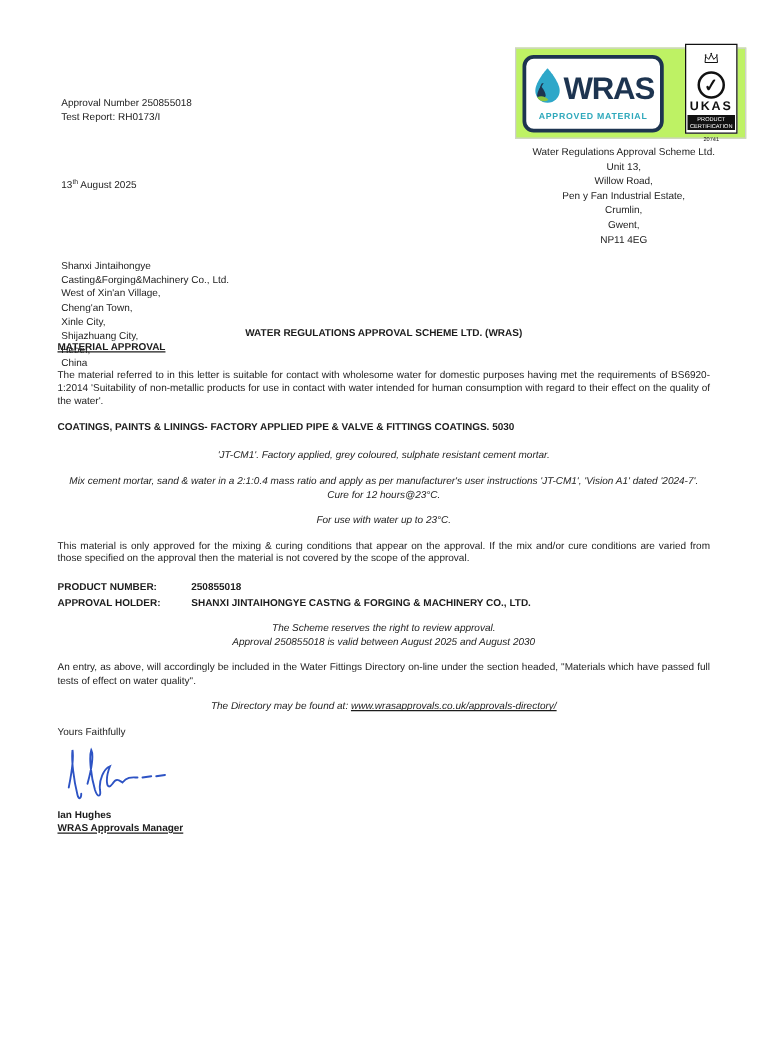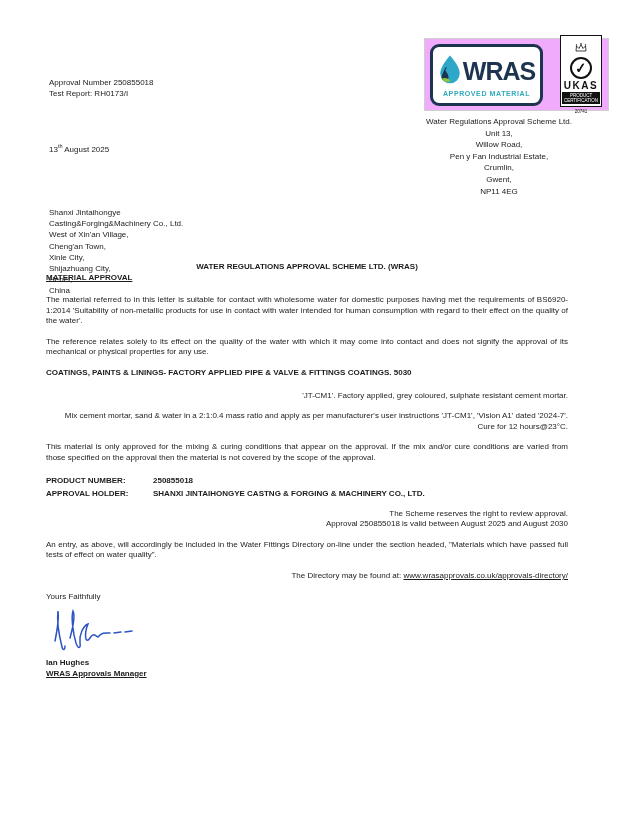--- a/index.html
+++ b/index.html
@@ -6,22 +6,22 @@
   html,body { background:#ffffff; }
   .page {
     position:relative; width:619px; height:831px; background:#ffffff;
     font-family:"Liberation Sans", sans-serif; color:#1c1c1c; overflow:hidden;
   }
 
   .header-left { position:absolute; left:49px; top:77px; font-size:8px; line-height:11px; }
 
   
   .logo-box {
-    position:absolute; left:424px; top:38px; width:185px; height:73px;
-    border:1px solid #cfcfcf; background:#f0abfc; display:flex; align-items:center;
+    position:absolute; left:412px; top:38px; width:185px; height:73px;
+    border:1px solid #cfcfcf; background:#bef264; display:flex; align-items:center;
     justify-content:space-between; padding:4px 5px 4px 5px;
   }
   .wras-badge {
     border:3px solid #1d3450; border-radius:9px; width:113px; height:62px;
     display:flex; flex-direction:column; align-items:center; justify-content:center;
     padding:2px 3px; background:#fff;
   }
   .wras-top { display:flex; align-items:center; gap:1px; }
   .wras-word { font-size:25px; font-weight:bold; color:#1d3450; letter-spacing:-1px; line-height:26px; }
   .wras-tagline { font-size:7px; font-weight:bold; color:#2fa9bc; letter-spacing:0.6px; margin-top:1px; white-space:nowrap; }
@@ -41,21 +41,21 @@
 
   .sender-address { position:absolute; right:47px; top:116px; text-align:center; font-size:8px; line-height:11.6px; }
   .date-line { position:absolute; left:49px; top:143px; font-size:8px; }
   .date-line sup { font-size:5.5px; }
   .recipient-address { position:absolute; left:49px; top:167px; font-size:8px; line-height:11.2px;margin-top:40px; }
 
   .main { position:absolute; left:46px; top:261px; width:522px; }
   .title-1 { text-align:center; font-weight:bold; font-size:8px; line-height:11px; }
   .title-2 { text-align:left; font-weight:bold; font-size:8px; line-height:11px; text-decoration:underline; margin-bottom:12px; }
   .para { font-size:8px; line-height:10.6px; margin-bottom:10px; text-align:justify; }
-  .para.nojust { text-align:right; }
+  .para.nojust { text-align:center;font-style:italic; }
   .sec-heading { font-size:8px; line-height:10.6px; font-weight:bold; margin-bottom:12px; }
   .appr-row { display:flex; font-size:8px; line-height:13px; font-weight:bold; }
   .appr-row .lbl { width:107px; flex:0 0 107px; }
   .appr-block { margin-bottom:9px; }
   .link { text-decoration:underline; cursor:pointer; }
   .closing { font-size:8px; margin-bottom:4px; }
   .signature { margin-left:2px; height:52px; }
   .signatory-name { font-size:8px; font-weight:bold; line-height:11px; }
   .signatory-title { font-size:8px; font-weight:bold; line-height:11px; text-decoration:underline; }
 </style>
@@ -125,26 +125,26 @@
     <div>Shijazhuang City,</div>
     <div>Hebei,</div>
     <div>China</div>
   </div>
 
   <div class="main">
     <div class="title-1">WATER REGULATIONS APPROVAL SCHEME LTD. (WRAS)</div>
     <div class="title-2">MATERIAL APPROVAL</div>
 
     <div class="para">The material referred to in this letter is suitable for contact with wholesome water for domestic purposes having met the requirements of BS6920-1:2014 'Suitability of non-metallic products for use in contact with water intended for human consumption with regard to their effect on the quality of the water'.</div>
-    <div class="para">The reference relates solely to its effect on the quality of the water with which it may come into contact and does not signify the approval of its mechanical or physical properties for any use.</div>
 
     <div class="sec-heading">COATINGS, PAINTS &amp; LININGS- FACTORY APPLIED PIPE &amp; VALVE &amp; FITTINGS COATINGS. 5030</div>
 
     <div class="para nojust">'JT-CM1'. Factory applied, grey coloured, sulphate resistant cement mortar.</div>
     <div class="para nojust">Mix cement mortar, sand &amp; water in a 2:1:0.4 mass ratio and apply as per manufacturer's user instructions 'JT-CM1', 'Vision A1' dated '2024-7'. Cure for 12 hours@23°C.</div>
+    <div class="para nojust">For use with water up to 23°C.</div>
     <div class="para">This material is only approved for the mixing &amp; curing conditions that appear on the approval. If the mix and/or cure conditions are varied from those specified on the approval then the material is not covered by the scope of the approval.</div>
 
     <div class="appr-block">
       <div class="appr-row">
         <span class="lbl">PRODUCT NUMBER:</span>
         <span>250855018</span>
       </div>
       <div class="appr-row">
         <span class="lbl">APPROVAL HOLDER:</span>
         <span>SHANXI JINTAIHONGYE CASTNG &amp; FORGING &amp; MACHINERY CO., LTD.</span>

